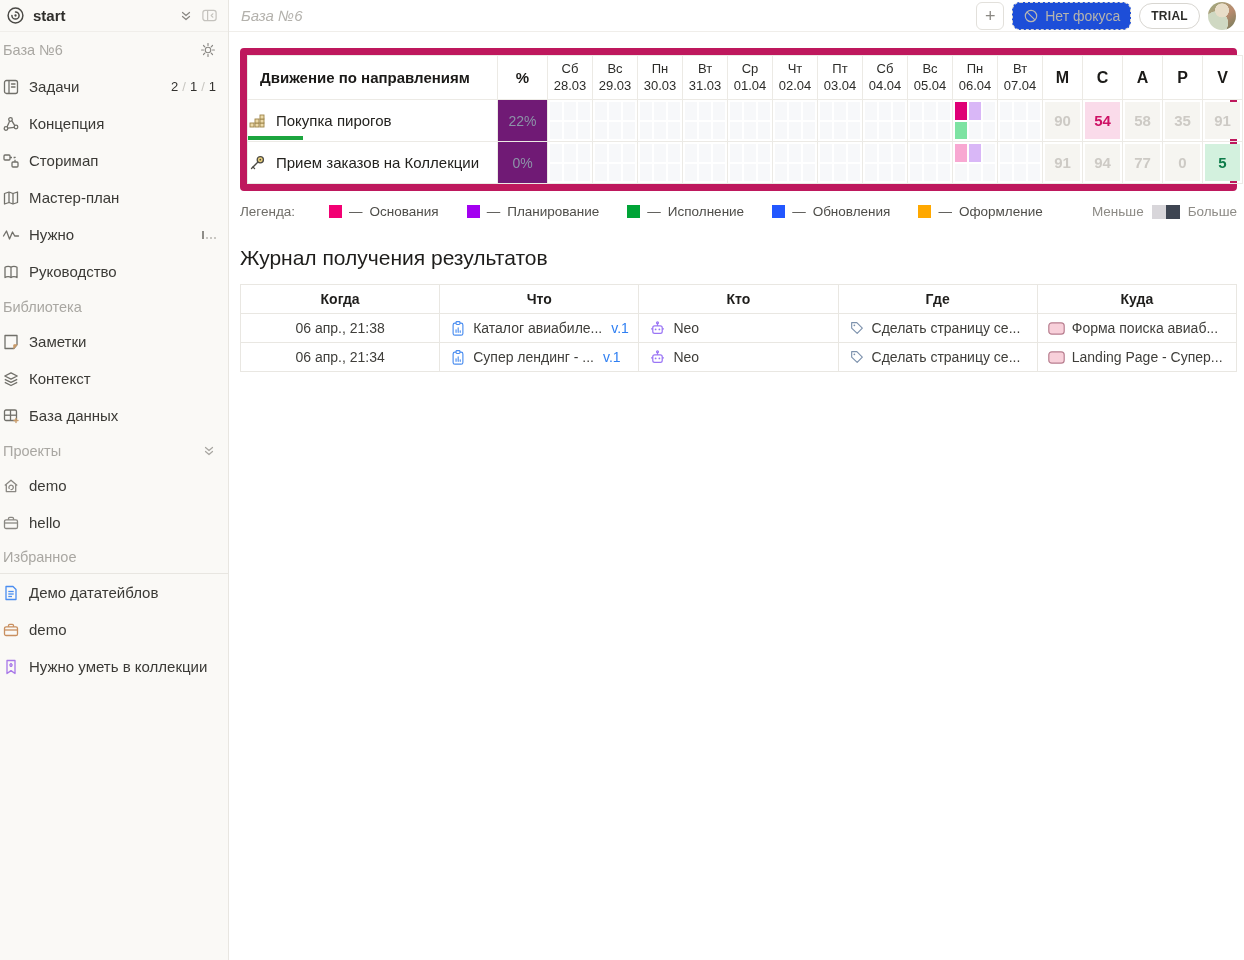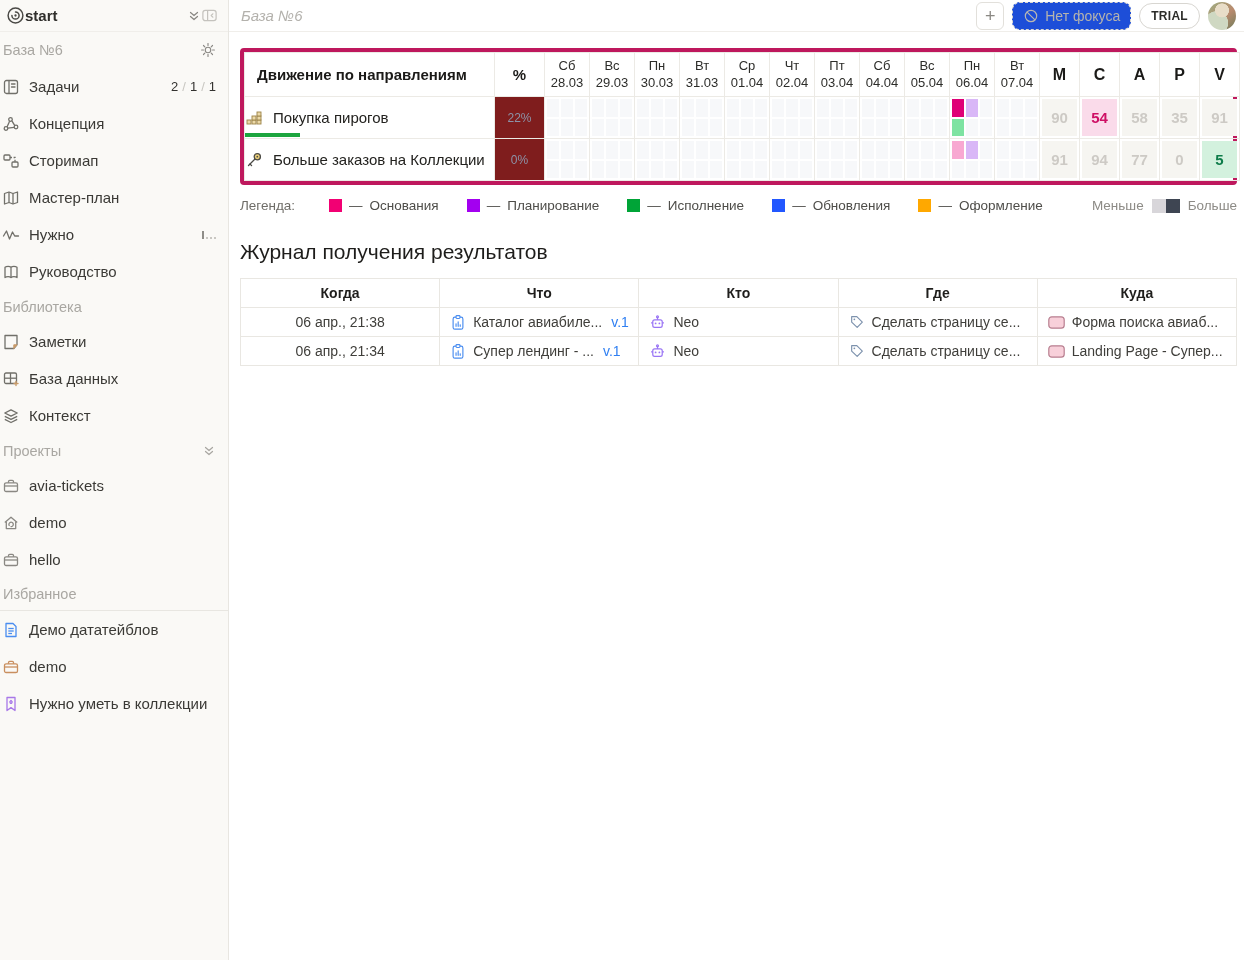--- a/index.html
+++ b/index.html
@@ -9,21 +9,21 @@
     display:flex; background:#fff; color:#33322f;
   }
   
   .sidebar {
     width:229px; min-width:229px; height:100%;
     background:#faf9f6; border-right:1px solid #e8e6e1;
     display:flex; flex-direction:column; overflow:hidden;
   }
   .s-header {
     height:32px; display:flex; align-items:center;
-    padding:0 10px 0 6px; border-bottom:1px solid #f0eeea; gap:0;
+    padding:0 10px 0 6px; border-bottom:1px solid #f0eeea; gap:8px;
   }
   .s-header .ws-name { font-weight:700; font-size:15px; color:#2f2e2b; }
   .s-header .spacer { flex:1; }
   .icon-btn { display:flex; align-items:center; justify-content:center; cursor:pointer; }
   .s-base {
     height:36px; display:flex; align-items:center;
     padding:0 12px 0 3px; color:#a9a7a2; font-size:14.5px;
   }
   .s-base .spacer { flex:1; }
   .s-item {
@@ -66,33 +66,33 @@
   }
   .avatar {
     width:28px; height:28px; border-radius:50%; cursor:pointer;
     background:
       radial-gradient(circle at 50% 30%, #e8ddc8 0 28%, transparent 30%),
       radial-gradient(circle at 30% 75%, #cfd8c2 0 40%, transparent 42%),
       linear-gradient(140deg, #9caf82 0%, #b98a6e 55%, #6e7d5a 100%);
   }
   .content { flex:1; padding:16px 11px 0 11px; overflow:hidden; }
   
-  .board-wrap { border:4px solid #be185d; border-radius:4px; width:997px; background:#fff; }
+  .board-wrap { border:7px solid #be185d; border-radius:4px; width:997px; background:#fff; }
   table.board { border-collapse:collapse; table-layout:fixed; width:995px; }
   table.board th, table.board td { border:1px solid #eceae5; }
   table.board th { height:44px; background:#fff; vertical-align:middle; }
   th.b-title { text-align:left; padding-left:12px; font-size:15px; font-weight:700; color:#1b1a18; }
   th.b-pct { font-size:15px; font-weight:700; color:#1b1a18; }
   th.b-day { font-weight:400; font-size:13px; color:#2d2d2a; line-height:1.3; text-align:center; }
   th.b-metric { font-size:16px; font-weight:700; color:#1b1a18; text-align:center; }
   table.board tr.b-row { height:42px; }
   td.b-name { position:relative; font-size:15px; color:#23221f; background:#fff; cursor:pointer; }
   td.b-name .name-inner { display:flex; align-items:center; gap:10px; }
   td.b-name .progress { position:absolute; left:0; bottom:1px; height:4px; background:#1ca53e; }
-  td.b-pct-val { text-align:center; font-size:12px; color:#8c93a8; background:#7f1d1d; }
+  td.b-pct-val { text-align:center; font-size:14px; color:#8c93a8; background:#701a75; }
   td.b-daycell { position:relative; background:#fff; padding:0; }
   .minigrid {
     position:absolute; inset:2px; display:grid;
     grid-template-columns:repeat(3,1fr); grid-template-rows:repeat(2,1fr); gap:2px;
   }
   .minigrid .mc { background:#f7f8fa; }
   td.b-metriccell { position:relative; padding:0; }
   td.b-metriccell .mval {
     position:absolute; inset:2px; display:flex; align-items:center; justify-content:center;
     background:#f6f5f1; color:#cdcac5; font-size:15px; font-weight:700;
@@ -260,65 +260,53 @@
           <svg width="18" height="18" viewBox="0 0 18 18">
             <path d="M3 2.5 H15 V11.8 L11.8 15.5 H3 Z" fill="none" stroke="#71706a" stroke-width="1.3" stroke-linejoin="round"></path>
             <path d="M15 11.8 L11.8 15.5 V11.8 Z" fill="#c89b6a" stroke="#c89b6a" stroke-width="1"></path>
           </svg>
         </span>
         <span class="lbl">Заметки</span>
       </div>
       <div class="s-item">
         <span class="icn">
           <svg width="18" height="18" viewBox="0 0 18 18">
+            <g fill="none" stroke="#71706a" stroke-width="1.3" stroke-linejoin="round">
+              <path d="M9 2.8 L15.2 6 L9 9.2 L2.8 6 Z"></path>
+              <path d="M2.8 9.3 L9 12.4 L15.2 9.3"></path>
+              <path d="M2.8 12.4 L9 15.5 L15.2 12.4"></path>
+            </g>
+          </svg>
+        </span>
+        <span class="lbl">Контекст</span>
+      </div>
+      <div class="s-item">
+        <span class="icn">
+          <svg width="18" height="18" viewBox="0 0 18 18">
             <g fill="none" stroke="#71706a" stroke-width="1.3">
               <rect x="2.5" y="3" width="12" height="10.5" rx="1.5"></rect>
               <line x1="2.5" y1="8.2" x2="14.5" y2="8.2"></line>
               <line x1="8.5" y1="3" x2="8.5" y2="13.5"></line>
             </g>
             <g stroke="#c89b6a" stroke-width="1.4" stroke-linecap="round">
               <line x1="14" y1="11.5" x2="14" y2="15.5"></line>
               <line x1="12" y1="13.5" x2="16" y2="13.5"></line>
             </g>
           </svg>
         </span>
         <span class="lbl">База данных</span>
-      </div>
-      <div class="s-item">
-        <span class="icn">
-          <svg width="18" height="18" viewBox="0 0 18 18">
-            <g fill="none" stroke="#71706a" stroke-width="1.3" stroke-linejoin="round">
-              <path d="M9 2.8 L15.2 6 L9 9.2 L2.8 6 Z"></path>
-              <path d="M2.8 9.3 L9 12.4 L15.2 9.3"></path>
-              <path d="M2.8 12.4 L9 15.5 L15.2 12.4"></path>
-            </g>
-          </svg>
-        </span>
-        <span class="lbl">Контекст</span>
       </div>
       <div class="s-section">
         <span>Проекты</span>
         <span class="spacer"></span>
         <span class="icon-btn">
           <svg width="14" height="14" viewBox="0 0 16 16">
             <path d="M4 4 L8 7.5 L12 4 M4 8.5 L8 12 L12 8.5" fill="none" stroke="#a9a7a2" stroke-width="1.4" stroke-linecap="round" stroke-linejoin="round"></path>
           </svg>
         </span>
-      </div>
-      <div class="s-item">
-        <span class="icn">
-          <svg width="18" height="18" viewBox="0 0 18 18">
-            <g fill="none" stroke="#8a8883" stroke-width="1.3">
-              <rect x="2.5" y="5.8" width="13" height="8.7" rx="1.6"></rect>
-              <path d="M6.5 5.8 V4.6 C6.5 3.9 7 3.4 7.7 3.4 H10.3 C11 3.4 11.5 3.9 11.5 4.6 V5.8"></path>
-              <path d="M2.5 9 H15.5"></path>
-            </g>
-          </svg>
-        </span>
-        <span class="lbl">avia-tickets</span>
       </div>
       <div class="s-item">
         <span class="icn">
           <svg width="18" height="18" viewBox="0 0 18 18">
             <g fill="none" stroke="#8a8883" stroke-width="1.3" stroke-linejoin="round">
               <path d="M2.8 8.6 L9 3.2 L15.2 8.6"></path>
               <path d="M4.3 7.4 V14.6 H13.7 V7.4"></path>
               <path d="M7.2 11.5 A2.2 2.2 0 1 1 9 12.6" stroke-linecap="round"></path>
             </g>
           </svg>
@@ -628,21 +616,21 @@
                   <span class="icn">
                     <svg width="18" height="18" viewBox="0 0 18 18">
                       <g stroke="#4b4a45" stroke-width="1.3" stroke-linecap="round">
                         <line x1="3.5" y1="14.5" x2="10" y2="8"></line>
                         <line x1="5" y1="13" x2="6.6" y2="14.6"></line>
                       </g>
                       <circle cx="12.3" cy="5.7" r="3.1" fill="#eed27a" stroke="#4b4a45" stroke-width="1.3"></circle>
                       <circle cx="12.3" cy="5.7" r="0.9" fill="#4b4a45"></circle>
                     </svg>
                   </span>
-                  <span>Больше заказов на Коллекции</span>
+                  <span>Прием заказов на Коллекции</span>
                 </div>
               </td>
               <td class="b-pct-val">0%</td>
               <td class="b-daycell">
                 <div class="minigrid">
                   <div class="mc"></div>
                   <div class="mc"></div>
                   <div class="mc"></div>
                   <div class="mc"></div>
                   <div class="mc"></div>

